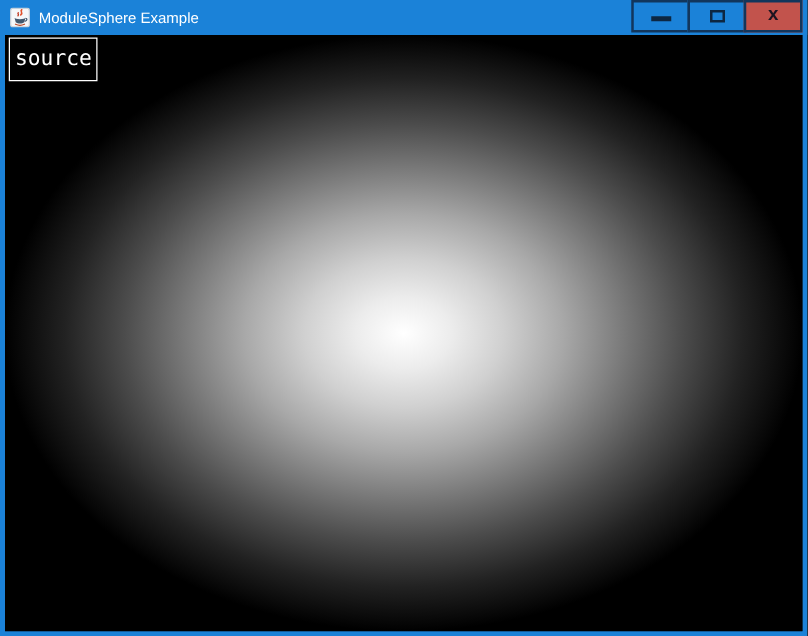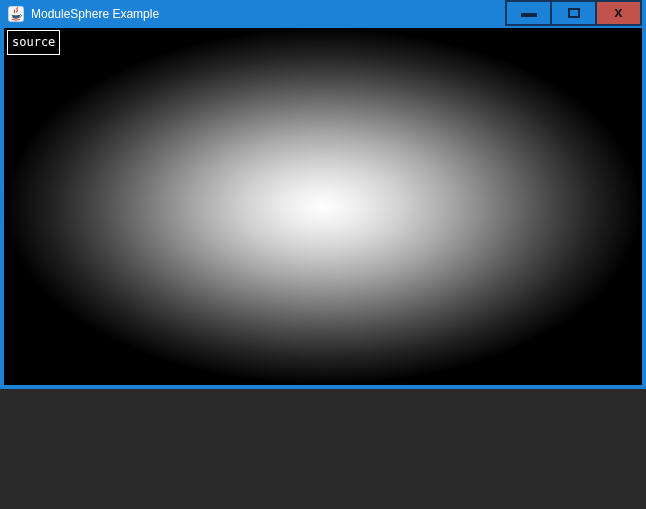--- a/index.html
+++ b/index.html
@@ -1,20 +1,20 @@
 <!DOCTYPE html>
 <html style="--titlebar: #1b82d8; --window-border: #1b82d8; --control-bg: #1b82d8; --control-border: #12365c; --close-bg: #c2534c; --glyph: #0d2742; --close-glyph-color: #1c1420; --content-bg: #000000; --title-text: #ffffff; --source-text: #ffffff; --source-border: #ffffff;"><head>
 <meta charset="utf-8">
 <style>
   html, body { margin: 0; padding: 0; background: #2a2a2a; }
   * { box-sizing: border-box; }
 
   .window {
     width: 646px;
-    height: 389px;
+    height: 509px;
     display: flex;
     flex-direction: column;
     background: var(--window-border, #1b82d8);
     font-family: "Liberation Sans", sans-serif;
     position: relative;
   }
 
   
   .titlebar {
     height: 28px;
@@ -92,23 +92,23 @@
     
   }
   .source-box {
     position: absolute;
     top: 2px;
     left: 3px;
     border: 1px solid var(--source-border, #ffffff);
     color: var(--source-text, #ffffff);
     background: transparent;
     font-family: "DejaVu Sans Mono", monospace;
-    font-size: 12px;
+    font-size: 17px;
     line-height: 13px;
-    padding: 5px 4px;
+    padding: 10px 4px;
     white-space: nowrap;
   }
 </style>
 </head>
 <body>
 
 <div class="window">
 
   <div class="titlebar">
     <svg class="app-icon" viewBox="0 0 16 16" xmlns="http://www.w3.org/2000/svg" aria-hidden="true">

